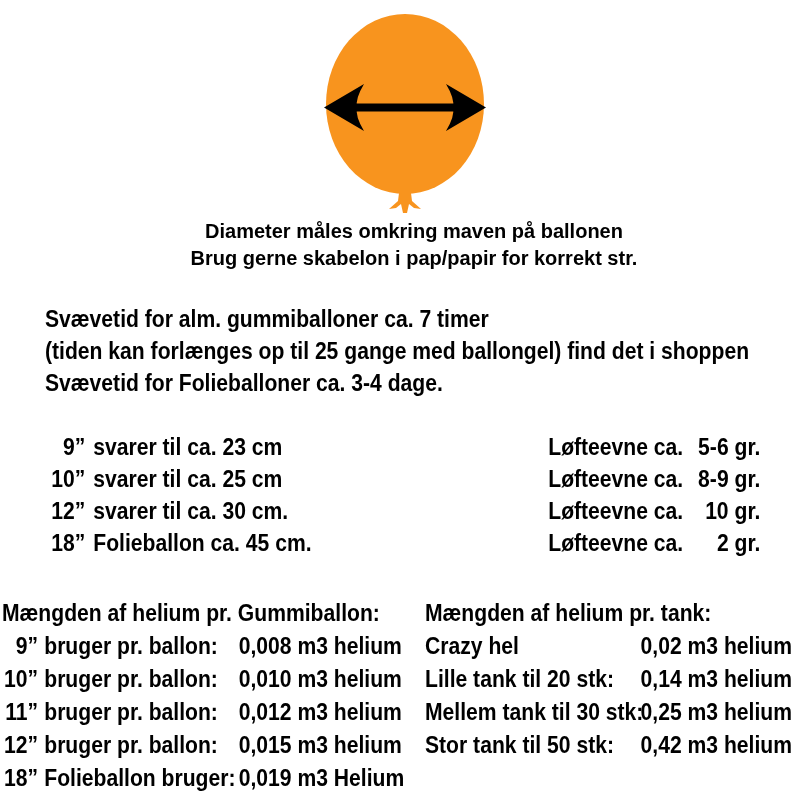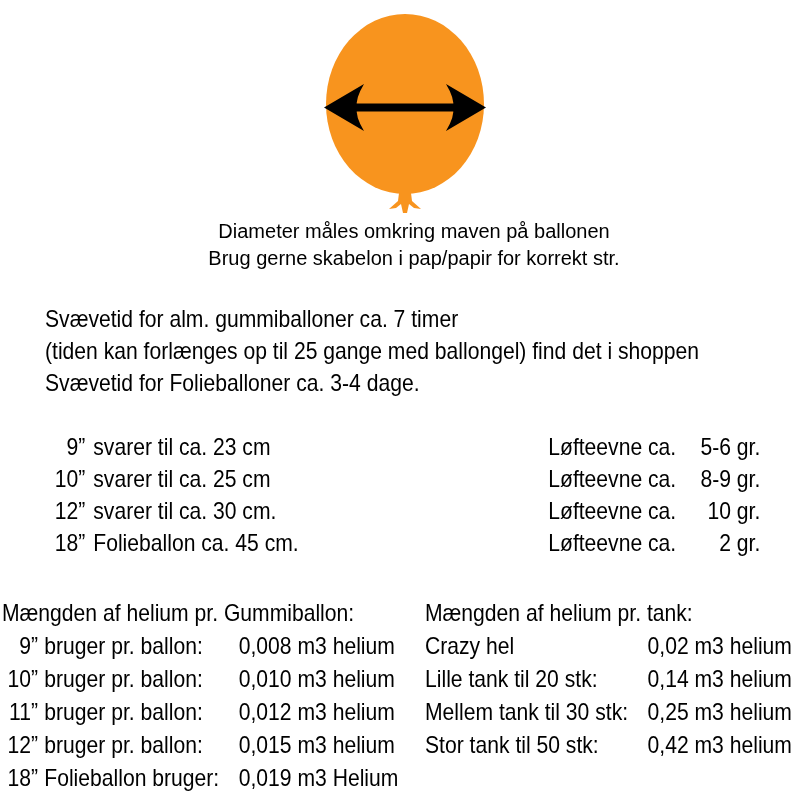--- a/index.html
+++ b/index.html
@@ -3,21 +3,21 @@
 <meta charset="utf-8">
 <style>
   html, body { margin: 0; padding: 0; }
   body {
     width: 800px; height: 800px;
     background: #ffffff;
     color: #000000;
     font-family: "Liberation Sans", sans-serif;
     overflow: hidden;
   }
-  #canvas { position: relative; width: 800px; height: 756px; font-weight: normal; }
+  #canvas { position: relative; width: 800px; height: 756px; font-weight: bold; }
   .abs { position: absolute; }
 
   
   #balloon-figure { left: 322px; top: 6px; width: 166px; height: 208px; }
 
   
   #caption {
     left: 0; top: 218px; width: 828px;
     text-align: center;
     font-size: 20px; line-height: 27px;

